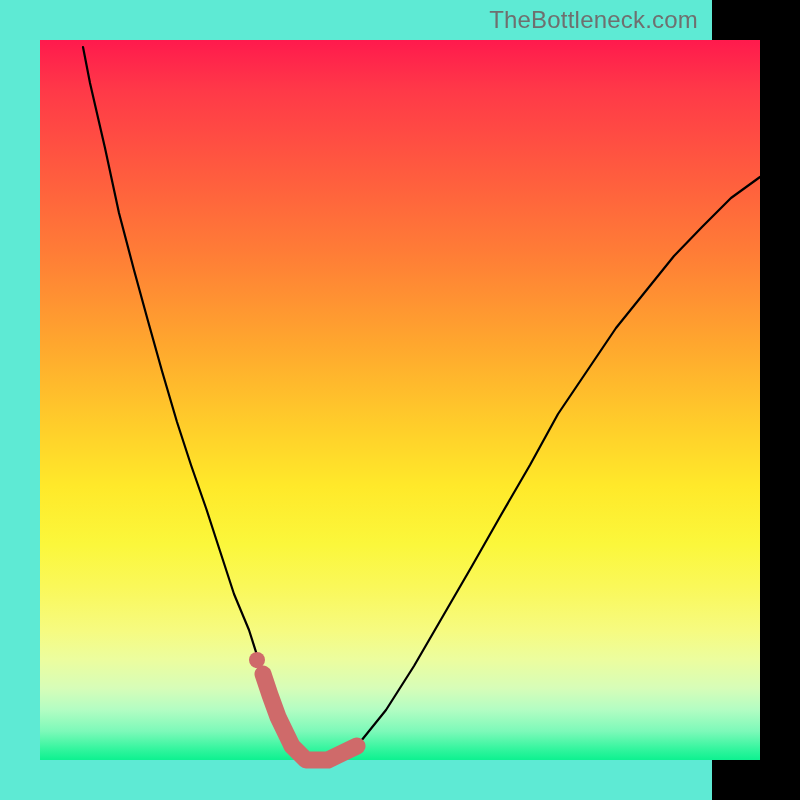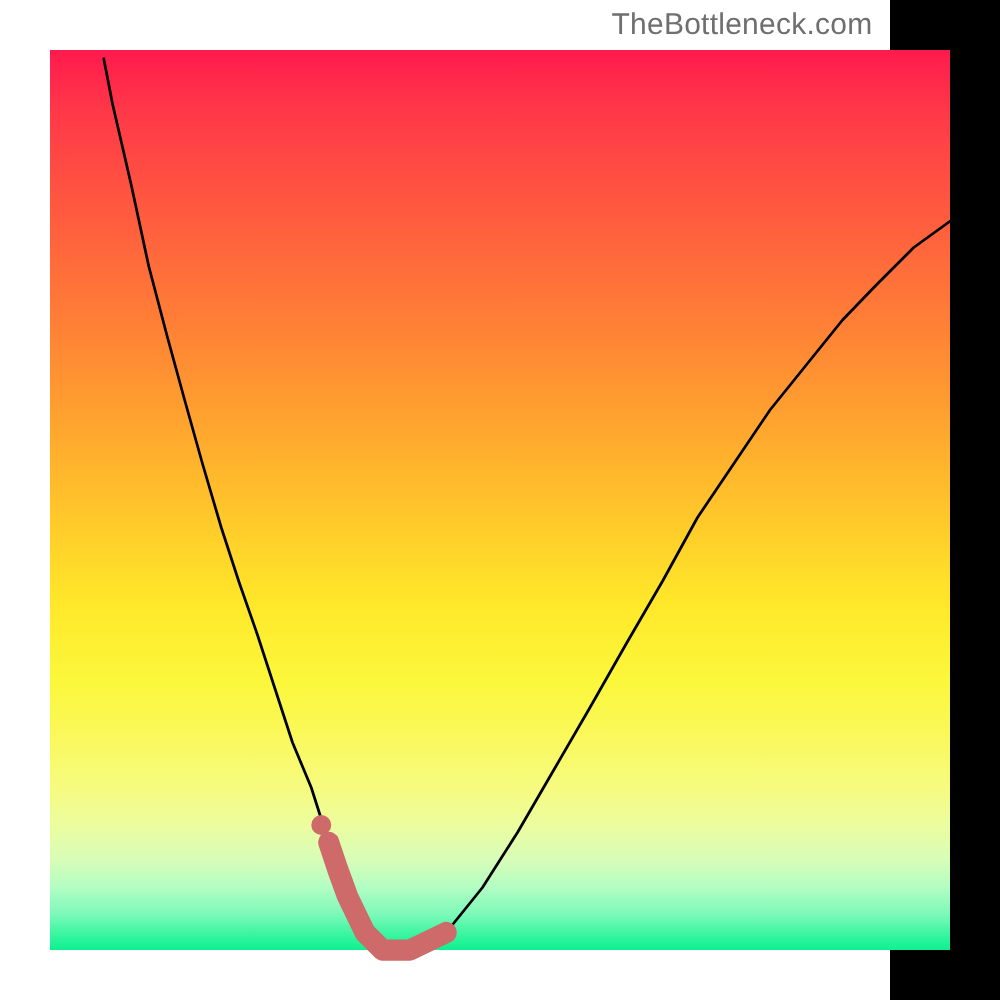--- a/index.html
+++ b/index.html
@@ -10,21 +10,21 @@
     background: #000;
     overflow: hidden;
     font-family: Arial, Helvetica, sans-serif;
   }
   .frame {
     position: absolute;
     left: 0;
     top: 0;
     width: 712px;
     height: 800px;
-    background: #ffffff;
+    background: #5eead4;
   }
   .plot {
     position: absolute;
     left: 40px;
     top: 40px;
     width: 720px;
     height: 720px;
     
     background: linear-gradient(to bottom,
       #ff1a4d 0%,

